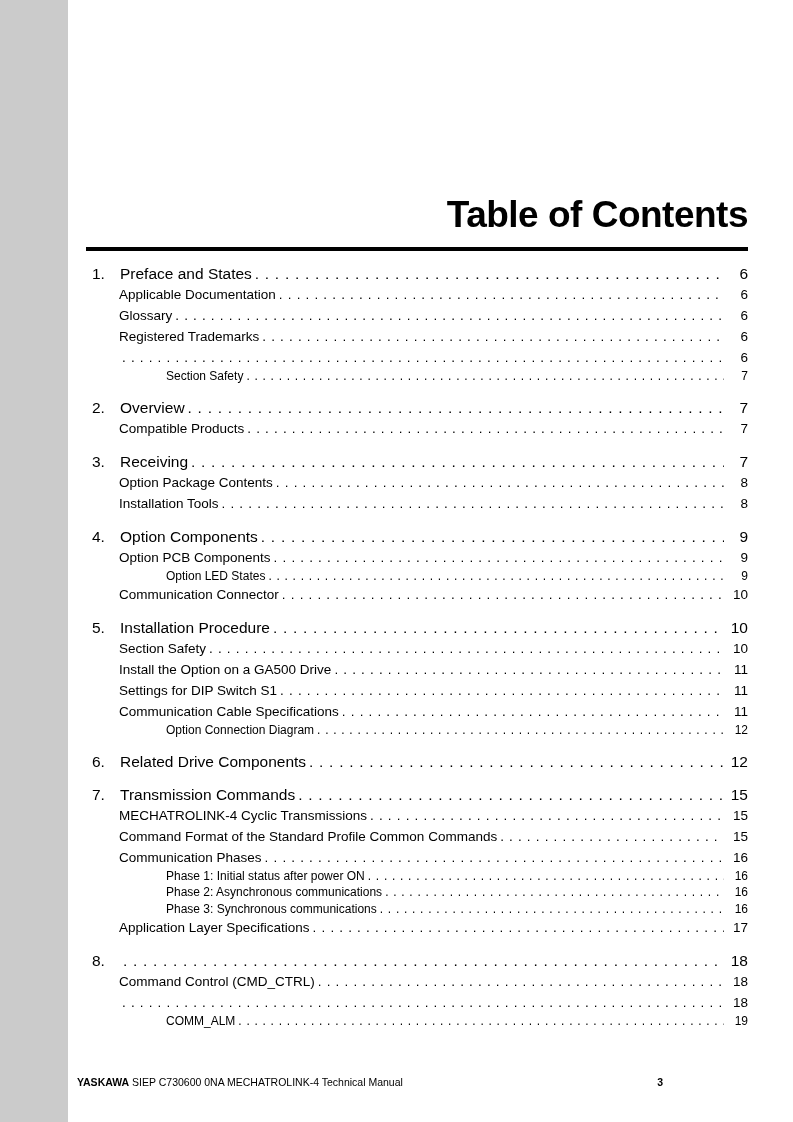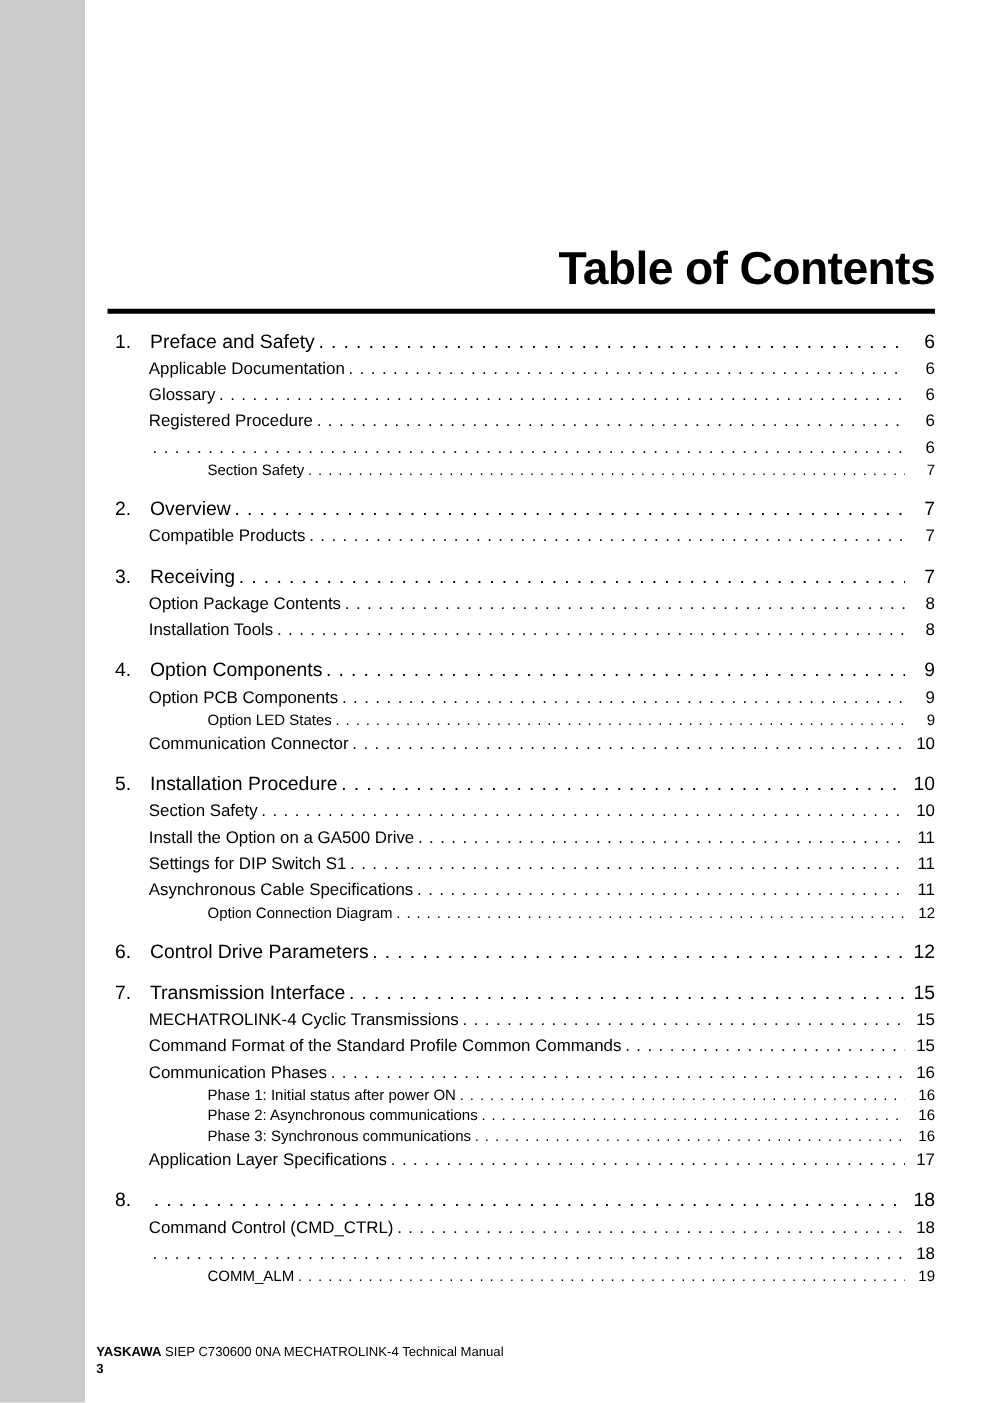--- a/index.html
+++ b/index.html
@@ -81,56 +81,55 @@
     margin-left: 74px;
   }
   .footer {
     position: absolute;
     left: 9px; right: 45px; top: 1076px;
     display: flex;
     justify-content: space-between;
     align-items: baseline;
     font-size: 10.5px;
     line-height: 13px;
-    flex-direction: column;
   }
   .footer .brand { font-weight: bold; }
   .footer .pageno { font-weight: bold; }
 </style>
 </head>
 <body>
 
 <div class="gutter" style="background: rgb(203, 203, 203);"></div>
 
 <div class="page">
   <div class="content">
     <h1 class="title">Table of Contents</h1>
     <div class="rule" style="background: rgb(0, 0, 0);"></div>
     <div class="toc">
         <div class="row l1">
     <span class="num">1.</span>
-    <span class="label">Preface and Safety</span>
+    <span class="label">Preface and States</span>
     <span class="leader"></span>
     <span class="pg">6</span>
   </div>
         <div class="row l2">
 
     <span class="label">Applicable Documentation</span>
     <span class="leader"></span>
     <span class="pg">6</span>
   </div>
         <div class="row l2">
 
     <span class="label">Glossary</span>
     <span class="leader"></span>
     <span class="pg">6</span>
   </div>
         <div class="row l2">
 
-    <span class="label">Registered Procedure</span>
+    <span class="label">Registered Trademarks</span>
     <span class="leader"></span>
     <span class="pg">6</span>
   </div>
         <div class="row l2">
 
     <span class="leader"></span>
     <span class="pg">6</span>
   </div>
         <div class="row l3">
 
@@ -211,39 +210,39 @@
     <span class="pg">11</span>
   </div>
         <div class="row l2">
 
     <span class="label">Settings for DIP Switch S1</span>
     <span class="leader"></span>
     <span class="pg">11</span>
   </div>
         <div class="row l2">
 
-    <span class="label">Asynchronous Cable Specifications</span>
+    <span class="label">Communication Cable Specifications</span>
     <span class="leader"></span>
     <span class="pg">11</span>
   </div>
         <div class="row l3">
 
     <span class="label">Option Connection Diagram</span>
     <span class="leader"></span>
     <span class="pg">12</span>
   </div>
         <div class="row l1">
     <span class="num">6.</span>
-    <span class="label">Control Drive Parameters</span>
+    <span class="label">Related Drive Components</span>
     <span class="leader"></span>
     <span class="pg">12</span>
   </div>
         <div class="row l1">
     <span class="num">7.</span>
-    <span class="label">Transmission Interface</span>
+    <span class="label">Transmission Commands</span>
     <span class="leader"></span>
     <span class="pg">15</span>
   </div>
         <div class="row l2">
 
     <span class="label">MECHATROLINK-4 Cyclic Transmissions</span>
     <span class="leader"></span>
     <span class="pg">15</span>
   </div>
         <div class="row l2">

